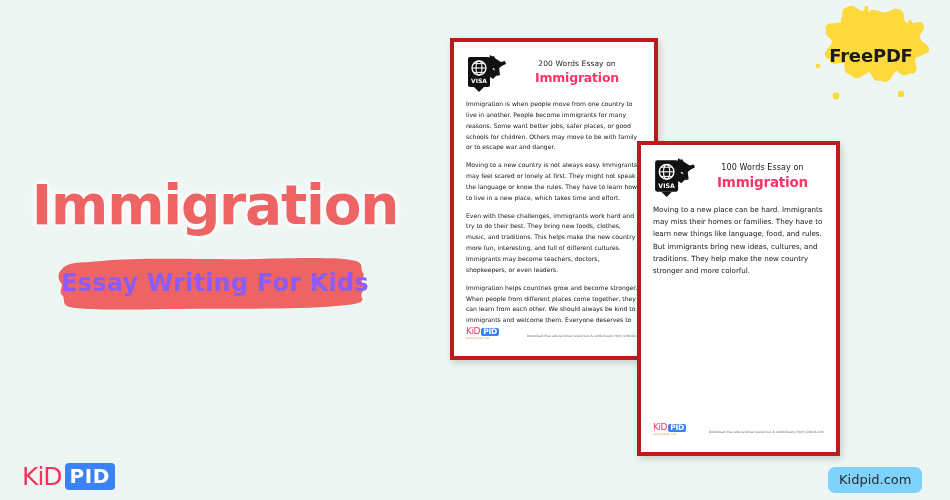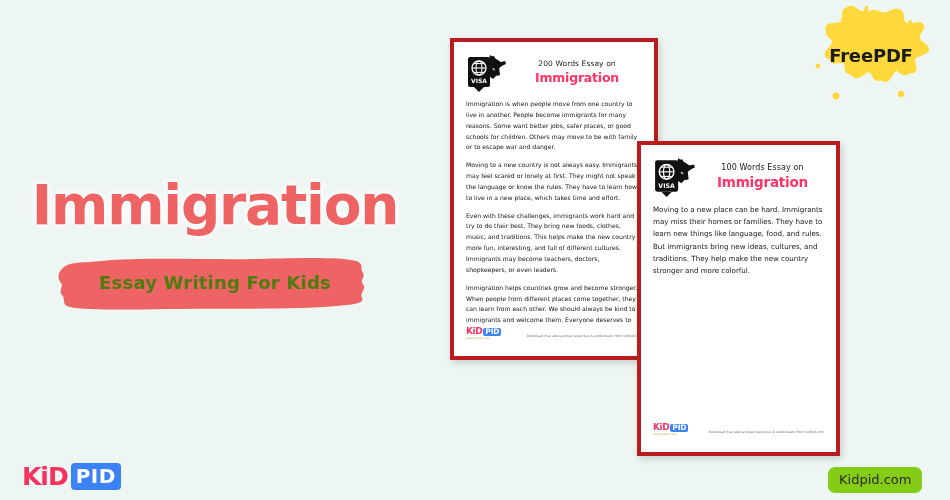--- a/index.html
+++ b/index.html
@@ -23,23 +23,23 @@
     color: #ee6363;
     line-height: 1;
     text-shadow: 0 0 6px #ffffff, 0 0 12px #ffffff, 0 0 3px #ffffff;
   }
 
   .banner-wrap { position: relative; width: 322px; height: 57px; margin: 22px auto 0; }
   .banner-wrap svg { position: absolute; left: 0; top: 0; }
   .banner-text {
     position: absolute; inset: 0;
     display: flex; align-items: center; justify-content: center;
-    color: #4d7c0f;
-    font-family: "DejaVu Sans", sans-serif;
-    font-size: 18px;
+    color: #8b5cf6;
+    font-family: "DejaVu Sans", sans-serif;
+    font-size: 24px;
     font-weight: 700;
     letter-spacing: .2px;
     padding-bottom: 2px;
   }
 
   
   .card {
     position: absolute;
     background: #ffffff;
     border: 4px solid #b91c1c;
@@ -83,21 +83,21 @@
   .foot-note {
     font-family: "DejaVu Sans", sans-serif;
     font-size: 3.2px; color: #6a6a6a; letter-spacing: .1px;
     padding-bottom: 2px; max-width: 120px; text-align: right;
   }
 
   
   .kid-logo { display: flex; flex-direction: column; line-height: 1; }
   .kid-logo-row { display: flex; align-items: center; }
   .kid-red {
-    font-family: "DejaVu Sans", sans-serif; font-weight: 700;
+    font-family: "DejaVu Sans", sans-serif; font-weight: 400;
     color: #f4335f; font-size: 9px; letter-spacing: -.4px;
   }
   .kid-chip {
     background: #3b82f6; color: #ffffff; font-weight: 700;
     font-family: "DejaVu Sans", sans-serif;
     font-size: 7.5px; letter-spacing: -.2px;
     border-radius: 2px; padding: 0 2px; margin-left: 1px;
   }
   .kid-url {
     font-family: "DejaVu Sans", sans-serif;
@@ -122,21 +122,21 @@
   
   .brand-bl { position: absolute; left: 22px; top: 462px; }
   .brand-bl .kid-red { font-size: 25px; letter-spacing: -1px; }
   .brand-bl .kid-chip {
     font-size: 20px; padding: 1px 5px 2px; border-radius: 4px; margin-left: 3px;
     letter-spacing: .5px;
   }
 
   .brand-br {
     position: absolute; left: 828px; top: 467px;
-    background: #84cc16; border-radius: 7px;
+    background: #7dd3fc; border-radius: 7px;
     padding: 5px 11px 6px;
     font-family: "DejaVu Sans", sans-serif;
     font-size: 13px; color: #2b2b2b;
   }
 </style>
 </head>
 <body>
 
 <div class="stage">
 

